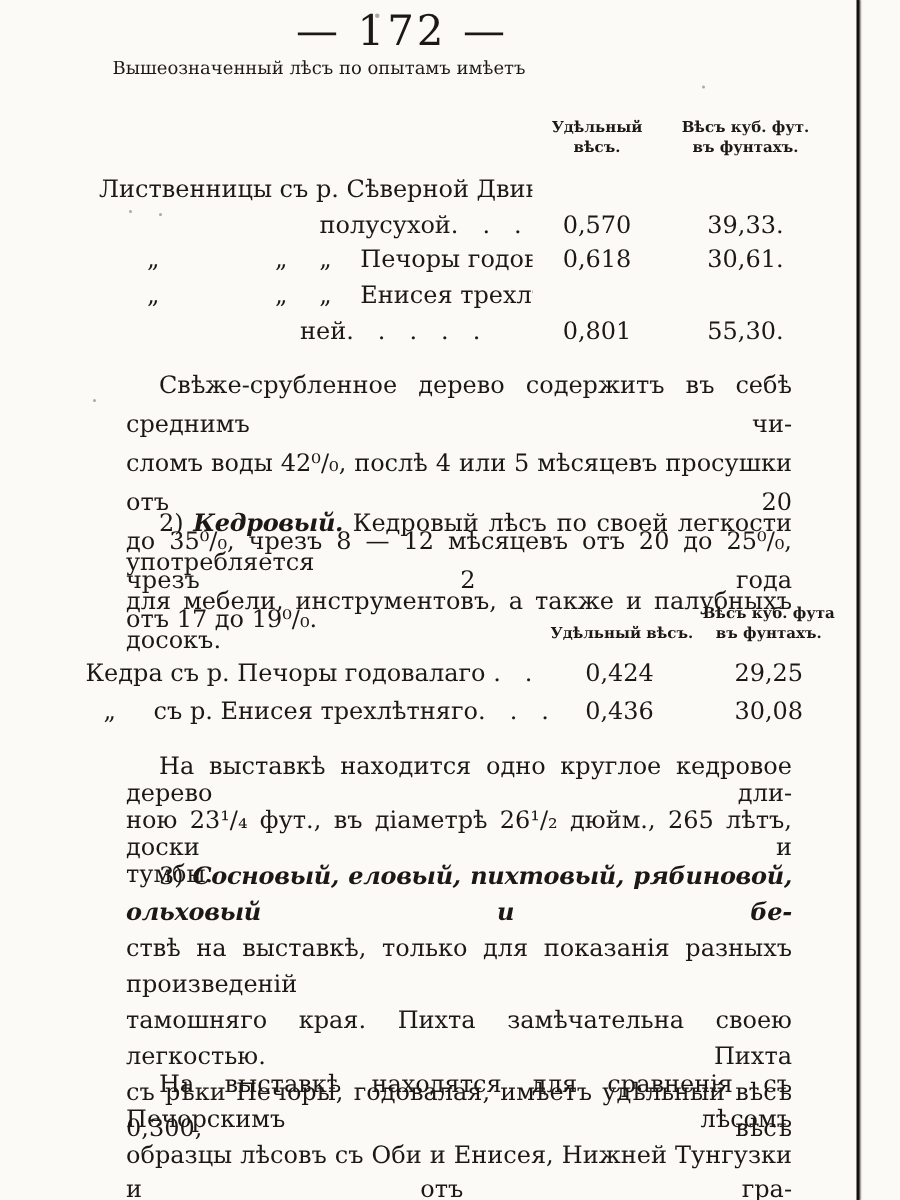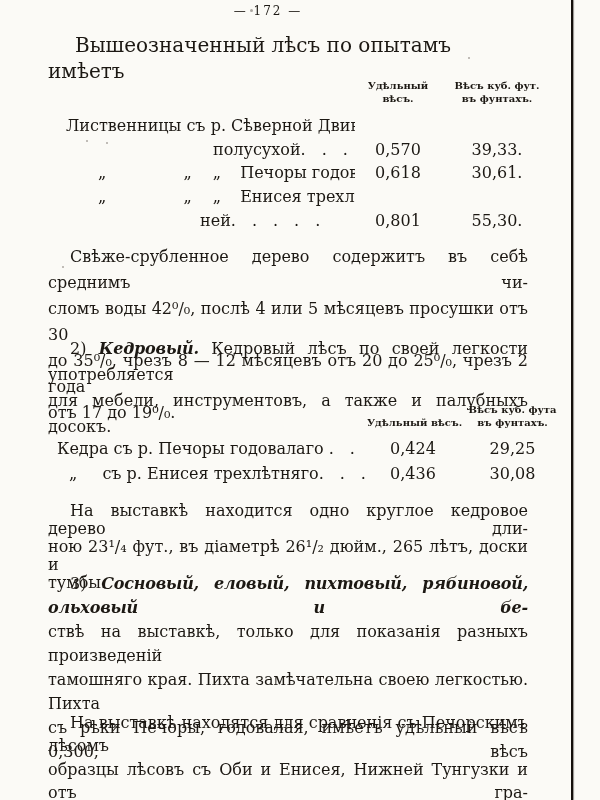--- a/index.html
+++ b/index.html
@@ -6,23 +6,23 @@
   .page{
     position:relative;
     width:600px;height:800px;
     background:#fbfaf6;
     color:#1c1813;
     font-family:"DejaVu Serif","Liberation Serif",serif;
     overflow:hidden;
   }
   .block{position:absolute;left:48px;width:480px;}
   
-  .pageno{top:4px;left:48px;width:440px;text-align:center;font-size:12px;letter-spacing:2px;}
+  .pageno{top:4px;left:48px;width:440px;text-align:center;font-size:28px;letter-spacing:2px;}
   
-  .intro{top:32px;font-size:20px;line-height:26px;text-indent:27px;}
+  .intro{top:32px;font-size:12px;line-height:26px;text-indent:27px;}
   
   .thead{display:flex;align-items:flex-end;font-size:10px;font-weight:bold;line-height:12.5px;}
   .t1h{top:80px;width:505px;}
   .t2h{top:404px;width:518px;}
   .hname{flex:1;}
   .hv{text-align:center;white-space:nowrap;}
   .t1h .hv1{width:86px;}
   .t1h .hv2{width:112px;}
   .t2h .hv1{width:92px;}
   .t2h .hv2{width:107px;}
@@ -39,21 +39,21 @@
   .t2 .cv2{width:107px;text-align:center;}
   .pl-main{padding-left:18px;}
   .pl-sub{padding-left:165px;}
   .pl-sub2{padding-left:152px;}
   .pl-k{padding-left:9px;}
   .ditto{display:inline-block;}
   .dA{margin-left:50px;} .dB{margin-left:72px;} .dC{margin-left:16px;} .dTxt{margin-left:14px;}
   .dA2{margin-left:21px;} .dTxt2{margin-left:20px;}
   
   .para{font-size:16px;}
-  .ln{display:block;text-align:justify;text-align-last:justify;-moz-text-align-last:justify;white-space:normal;overflow:hidden;}
+  .ln{display:block;text-align:justify;text-align-last:justify;-moz-text-align-last:justify;white-space:normal;overflow:hidden;margin-left:36px;}
   .ln.last{text-align-last:left;-moz-text-align-last:left;}
   .ln.first{text-indent:22px;}
   .bi{font-style:italic;font-weight:bold;letter-spacing:-0.2px;}
   #p2{top:244px;line-height:26px;}
   #p3{top:336px;line-height:26px;}
   #p4{top:502px;line-height:18px;}
   #p5{top:572px;line-height:24px;}
   #p6{top:711px;line-height:23.3px;}
   
   .scanline{position:absolute;left:571px;top:0;width:2px;height:800px;background:#14100c;box-shadow:1px 0 1px rgba(20,16,12,.45);}
@@ -120,21 +120,21 @@
     </div>
     <div class="trow">
       <div class="cname pl-sub2">ней. . . . .</div>
       <div class="cv1">0,801</div>
       <div class="cv2">55,30.</div>
     </div>
   </div>
 
   <div class="block para" id="p2">
     <span class="ln first">Свѣже-срубленное дерево содержитъ въ себѣ среднимъ чи-</span>
-    <span class="ln">сломъ воды 42⁰/₀, послѣ 4 или 5 мѣсяцевъ просушки отъ 30</span>
+    <span class="ln">сломъ воды 42⁰/₀, послѣ 4 или 5 мѣсяцевъ просушки отъ 20</span>
     <span class="ln">до 35⁰/₀, чрезъ 8 — 12 мѣсяцевъ отъ 20 до 25⁰/₀, чрезъ 2 года</span>
     <span class="ln last">отъ 17 до 19⁰/₀.</span>
   </div>
 
   <div class="block para" id="p3">
     <span class="ln first"><span>2) </span><span class="bi">Кедровый.</span><span> Кедровый лѣсъ по своей легкости употребляется</span></span>
     <span class="ln last">для мебели, инструментовъ, а также и палубныхъ досокъ.</span>
   </div>
 
   <div class="block thead t2h">

